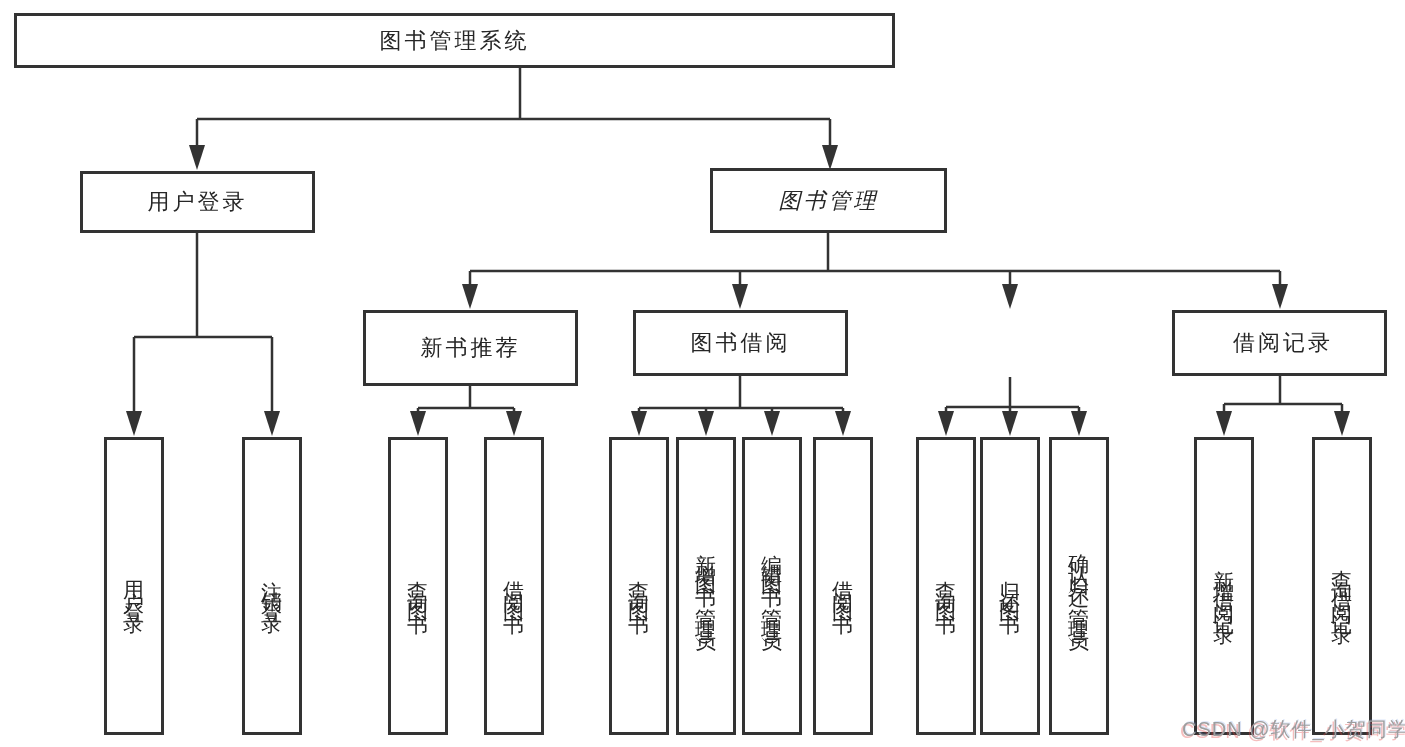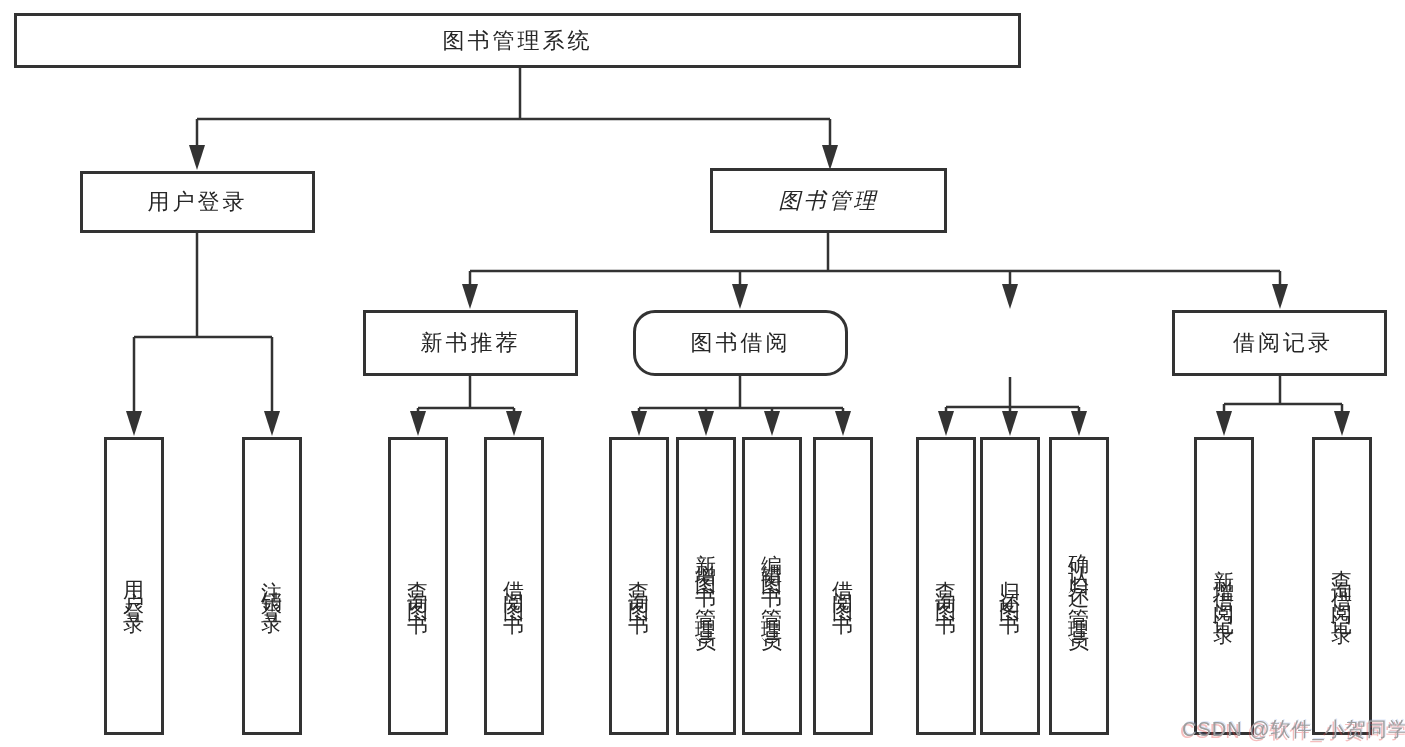--- a/index.html
+++ b/index.html
@@ -116,27 +116,27 @@
       <polygon points="764,411 780,411 772,436"></polygon>
       <polygon points="835,411 851,411 843,436"></polygon>
       <polygon points="938,411 954,411 946,436"></polygon>
       <polygon points="1002,411 1018,411 1010,436"></polygon>
       <polygon points="1071,411 1087,411 1079,436"></polygon>
       <polygon points="1216,411 1232,411 1224,436"></polygon>
       <polygon points="1334,411 1350,411 1342,436"></polygon>
     </g>
   </svg>
 
-  <div class="node hbox" style="left:14px; top:13px; width:1007px; height:55px;">图书管理系统</div>
+  <div class="node hbox" style="left:14px; top:13px; width:881px; height:55px;">图书管理系统</div>
 
   <div class="node hbox" style="left:80px; top:171px; width:235px; height:62px;">用户登录</div>
   <div class="node hbox" style="left:710px; top:168px; width:237px; height:65px;font-style:italic;">图书管理</div>
 
-  <div class="node hbox" style="left:363px; top:310px; width:215px; height:66px;">新书推荐</div>
-  <div class="node hbox" style="left:633px; top:310px; width:215px; height:66px;border-radius:22px;">图书借阅</div>
+  <div class="node hbox" style="left:363px; top:310px; width:215px; height:76px;">新书推荐</div>
+  <div class="node hbox" style="left:633px; top:310px; width:215px; height:66px;">图书借阅</div>
   <div class="node hbox" style="left:1172px; top:310px; width:215px; height:66px;padding-left:7px;">借阅记录</div>
 
   <div class="node vbox" style="left:104px; top:437px; width:60px; height:298px;">用户登录</div>
   <div class="node vbox" style="left:242px; top:437px; width:60px; height:298px;">注销登录</div>
 
   <div class="node vbox" style="left:388px; top:437px; width:60px; height:298px;">查询图书</div>
   <div class="node vbox" style="left:484px; top:437px; width:60px; height:298px;">借阅图书</div>
 
   <div class="node vbox" style="left:609px; top:437px; width:60px; height:298px;">查询图书</div>
   <div class="node vbox" style="left:676px; top:437px; width:60px; height:298px;">新增图书（管理员）</div>

